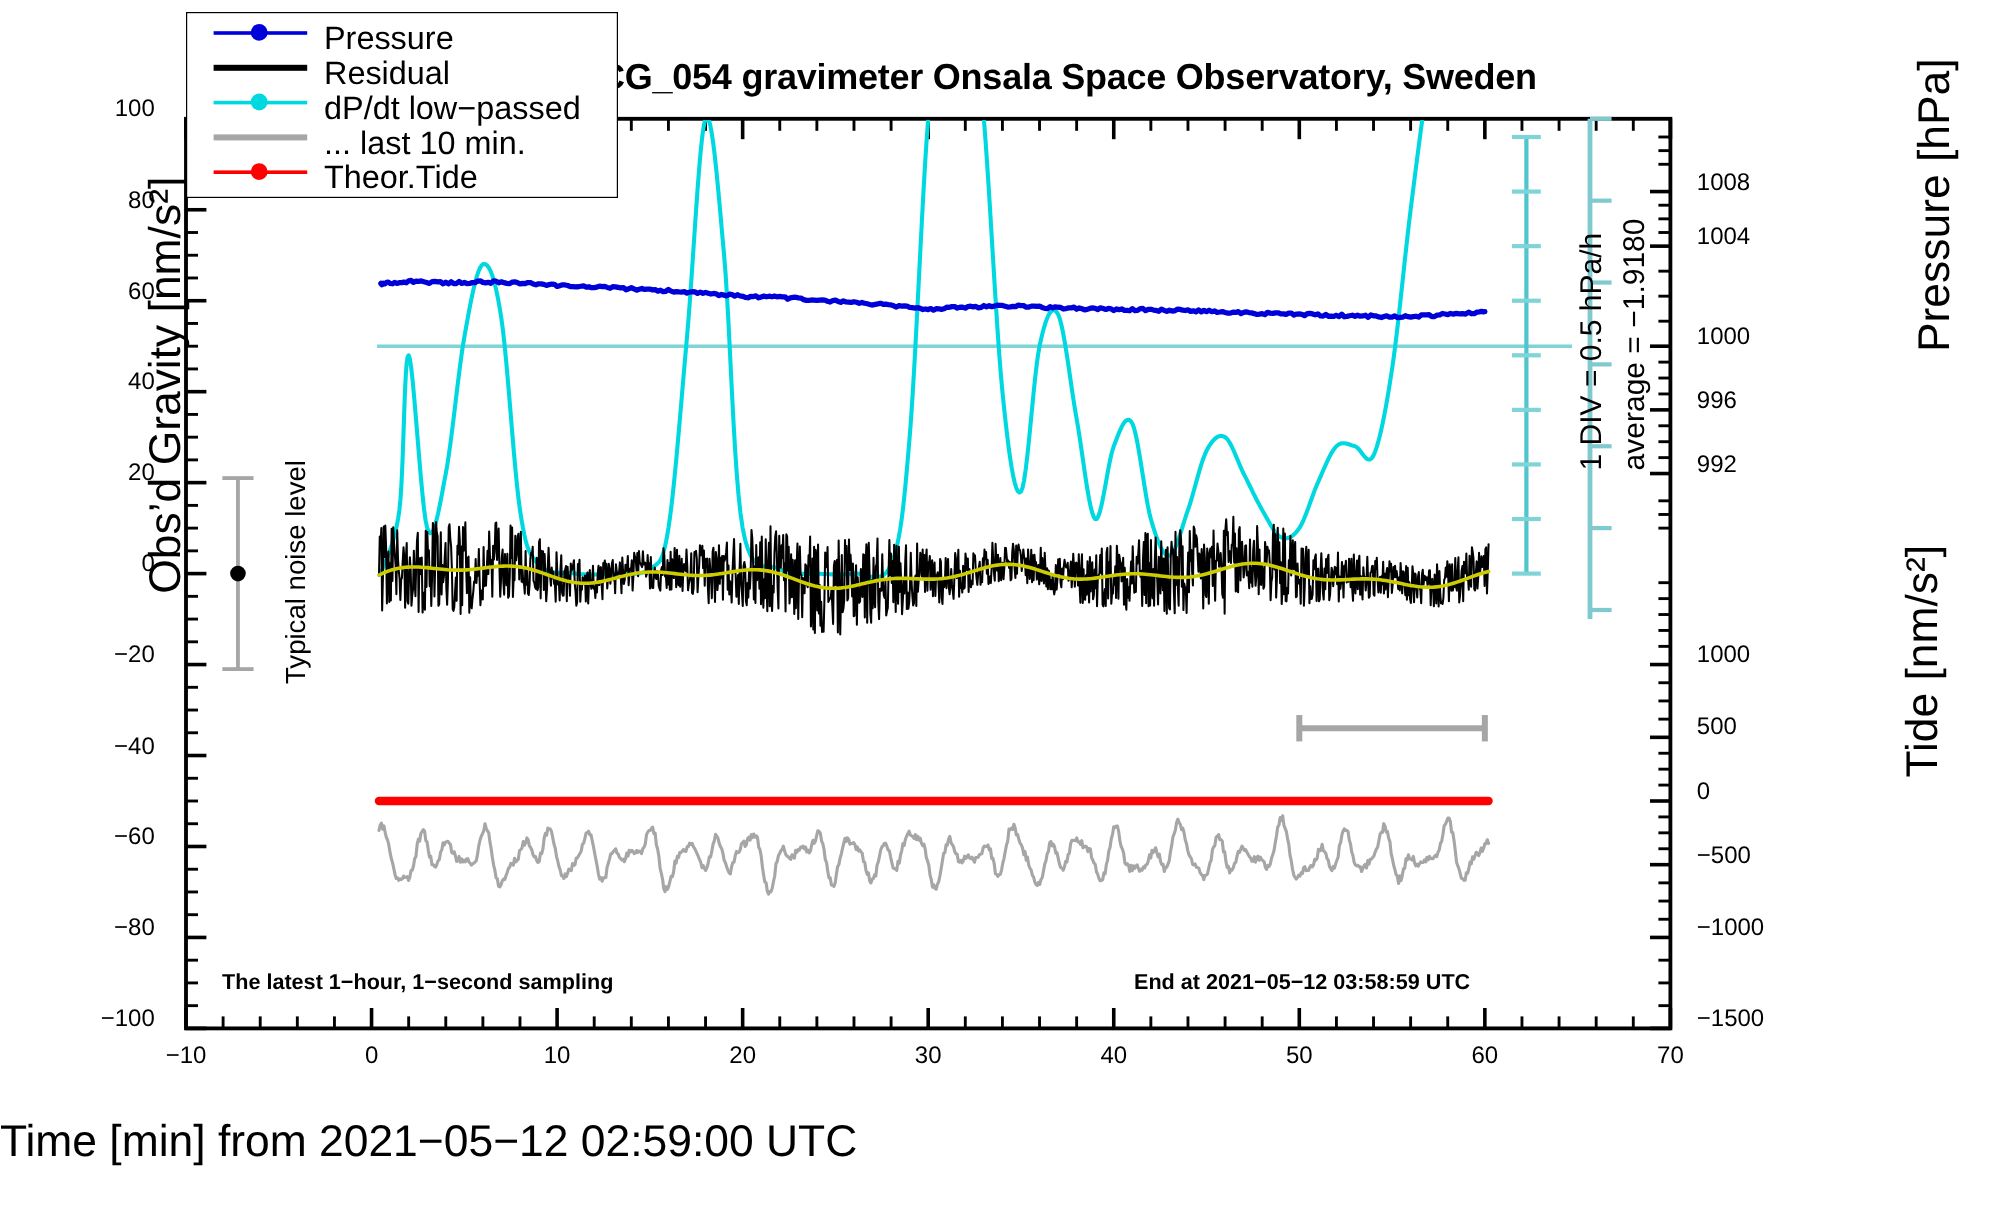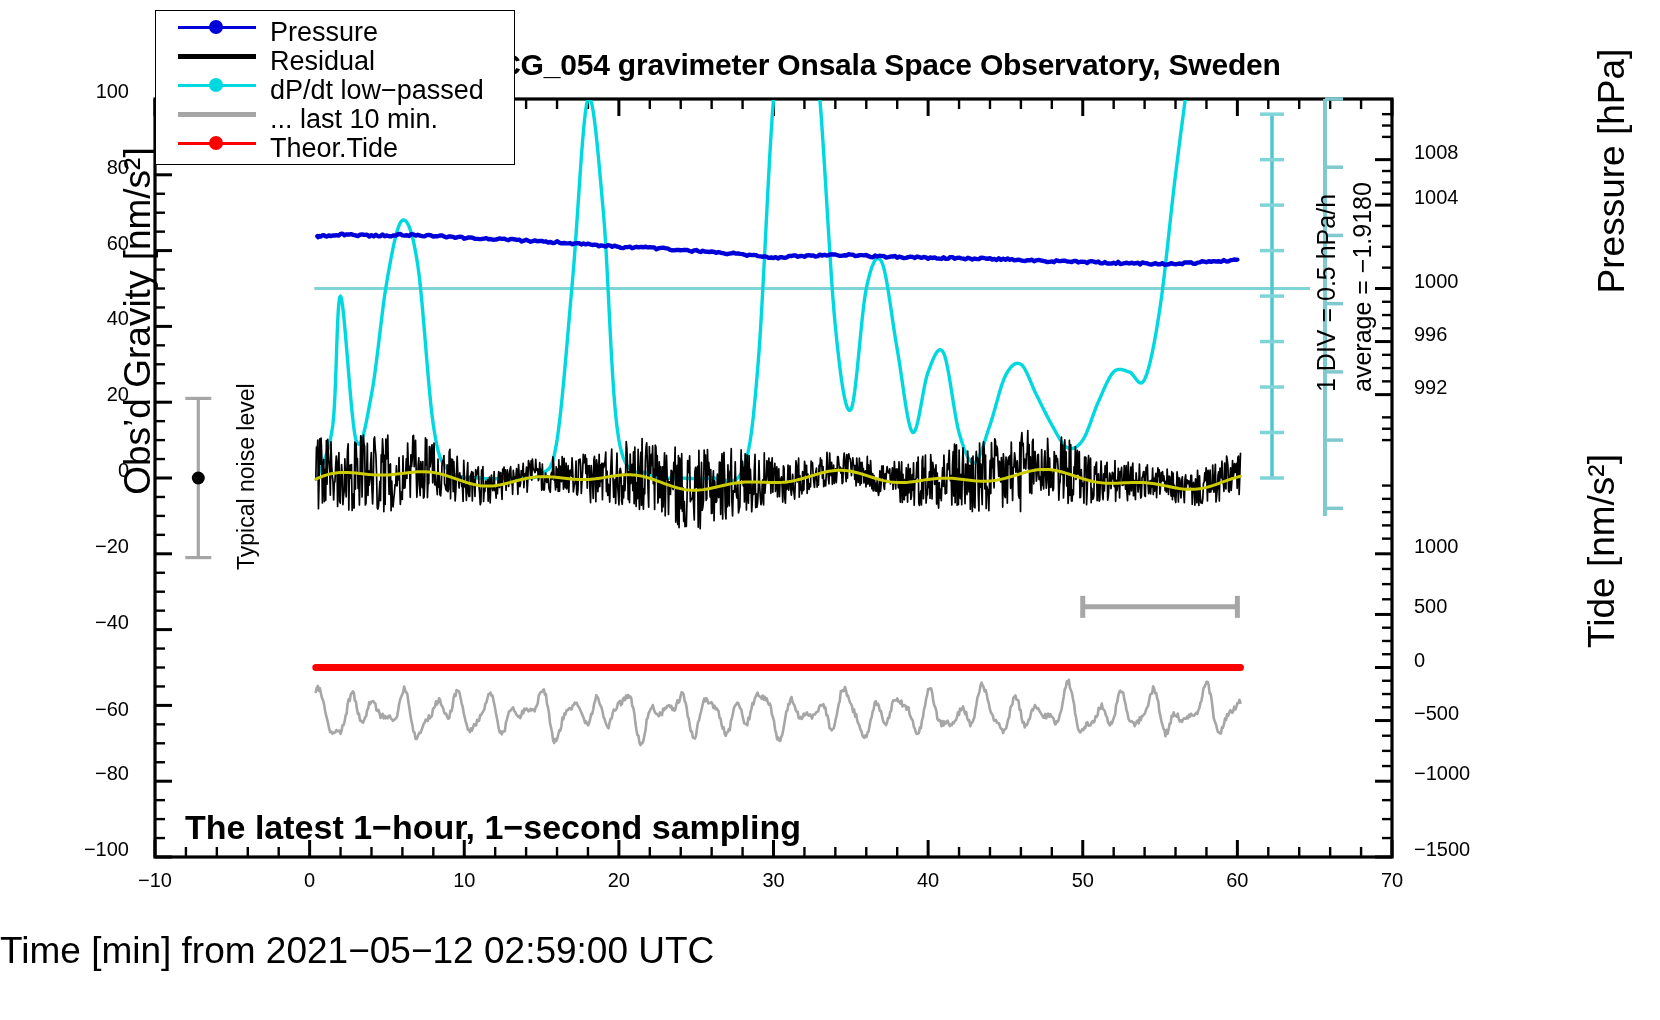--- a/index.html
+++ b/index.html
@@ -48,21 +48,21 @@
     padding:6px 0 0 22px;
   }
   .lg-row{display:flex;align-items:flex-start;height:29px;}
   .lg-sym{width:78px;height:20px;position:relative;flex:none;}
   .lg-line{position:absolute;left:0;top:9px;width:78px;height:2.5px;}
   .lg-line.thick{height:5px;top:8px;}
   .lg-dot{position:absolute;left:31px;top:3px;width:14px;height:14px;border-radius:50%;}
   .lg-txt{font-size:27px;margin-left:14px;white-space:nowrap;}
 
   
-  .note{position:absolute;font-size:34px;font-weight:bold;white-space:nowrap;}
+  .note{position:absolute;font-size:18px;font-weight:bold;white-space:nowrap;}
   .rot-note{
     position:absolute;font-size:25px;white-space:nowrap;
     transform:rotate(-90deg);transform-origin:left top;
   }
   .noise-lbl{
     position:absolute;font-size:23px;white-space:nowrap;
     transform:rotate(-90deg);transform-origin:left top;
   }
 </style>
 </head>
@@ -290,21 +290,21 @@
 
   <div id="ticks-y">
       <div class="tk tk-y" style="left: 0px; width: 129px; top: 80px;">100</div>
       <div class="tk tk-y" style="left: 0px; width: 129px; top: 156px;">80</div>
       <div class="tk tk-y" style="left: 0px; width: 129px; top: 231.6px;">60</div>
       <div class="tk tk-y" style="left: 0px; width: 129px; top: 307.4px;">40</div>
       <div class="tk tk-y" style="left: 0px; width: 129px; top: 383.2px;">20</div>
       <div class="tk tk-y" style="left: 0px; width: 129px; top: 459px;">0</div>
       <div class="tk tk-y" style="left: 0px; width: 129px; top: 534.8px;">−20</div>
       <div class="tk tk-y" style="left: 0px; width: 129px; top: 610.6px;">−40</div>
-      <div class="tk tk-y" style="left: 0px; width: 129px; top: 686.4px; margin-top: 12px;">−60</div>
+      <div class="tk tk-y" style="left: 0px; width: 129px; top: 686.4px;">−60</div>
       <div class="tk tk-y" style="left: 0px; width: 129px; top: 762.2px;">−80</div>
       <div class="tk tk-y" style="left: 0px; width: 129px; top: 838px;">−100</div>
     </div>
   <div id="ticks-x">
       <div class="tk tk-x" style="left: 95px; width: 120px; top: 869px;">−10</div>
       <div class="tk tk-x" style="left: 249.625px; width: 120px; top: 869px;">0</div>
       <div class="tk tk-x" style="left: 404.25px; width: 120px; top: 869px;">10</div>
       <div class="tk tk-x" style="left: 558.875px; width: 120px; top: 869px;">20</div>
       <div class="tk tk-x" style="left: 713.5px; width: 120px; top: 869px;">30</div>
       <div class="tk tk-x" style="left: 868.125px; width: 120px; top: 869px;">40</div>
@@ -358,19 +358,20 @@
       <div class="lg-row">
         <div class="lg-sym">
           <div class="lg-line" style="background: rgb(255, 0, 0);"></div>
           <div class="lg-dot" style="background: rgb(255, 0, 0);"></div>
         </div>
         <div class="lg-txt">Theor.Tide</div>
       </div>
     </div>
 
   <div class="note" style="left:185px;top:808px;">The latest 1−hour, 1−second sampling</div>
+  <div class="note" style="left:945px;top:808px;">End at 2021−05−12 03:58:59 UTC</div>
 
   <div class="rot-note" style="left:1312px;top:392px;">1 DIV = 0.5 hPa/h</div>
   <div class="rot-note" style="left:1348px;top:392px;">average = −1.9180</div>
 
   <div class="noise-lbl" style="left:233px;top:570px;">Typical noise level</div>
 
 </div>
 
 </body></html>

